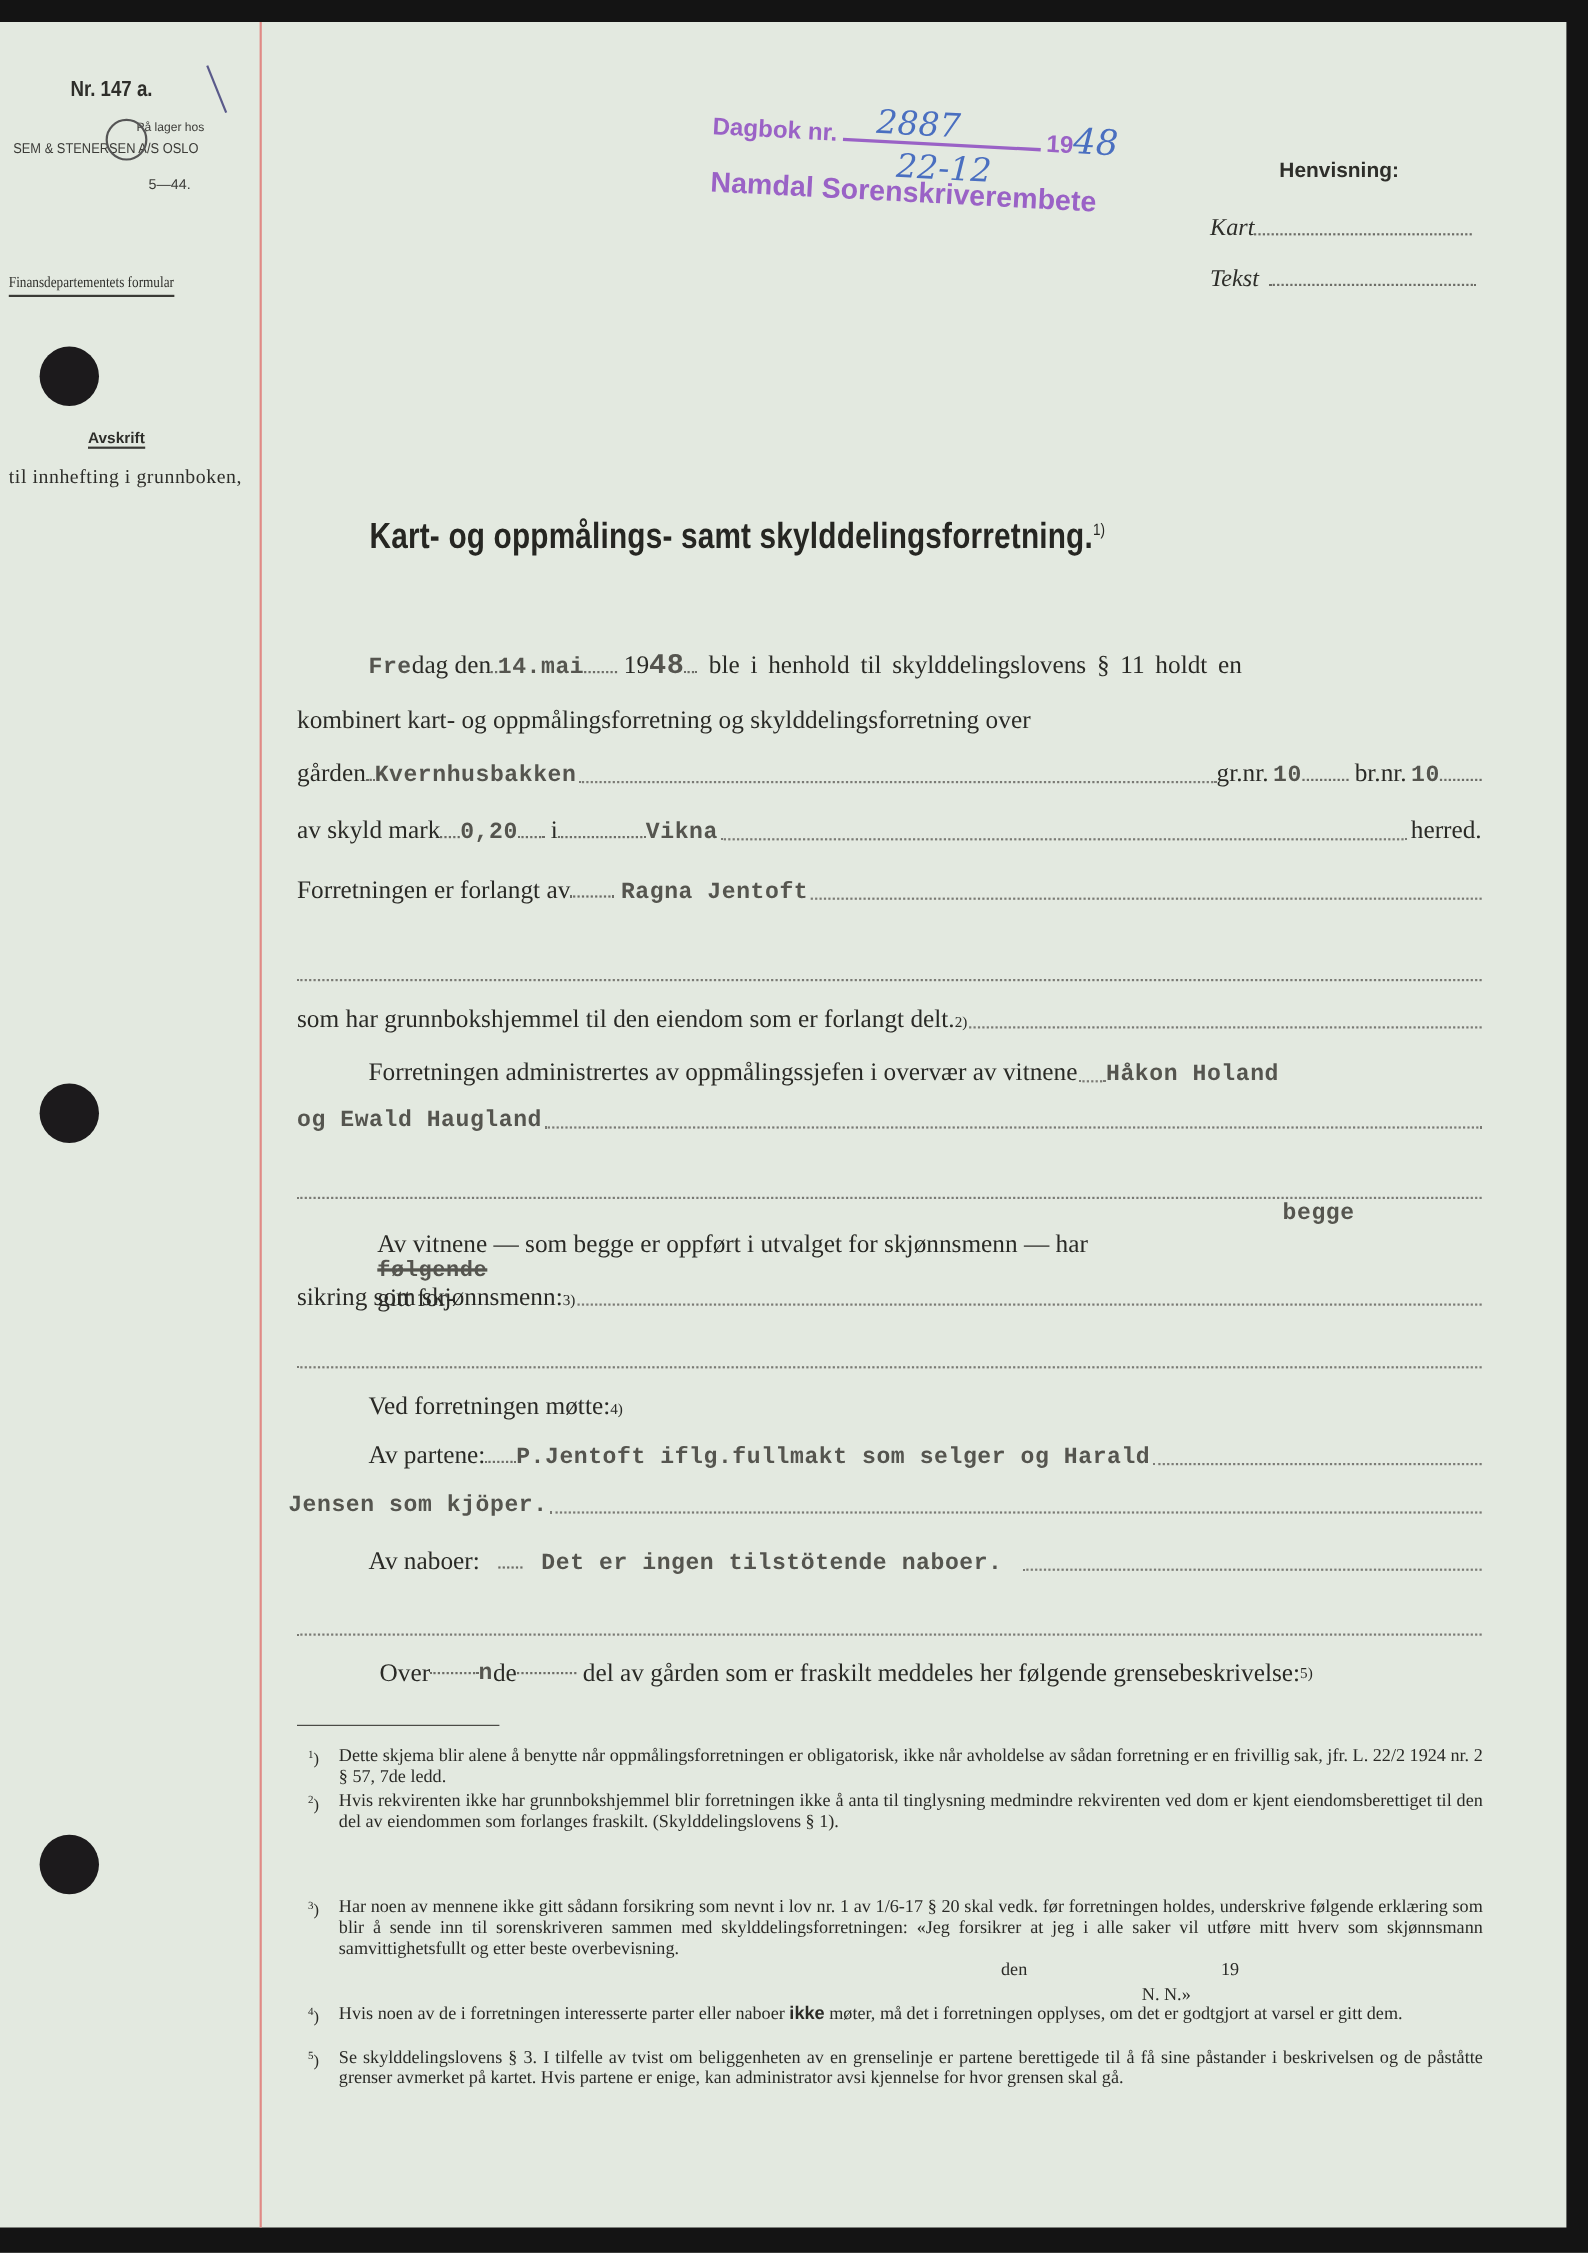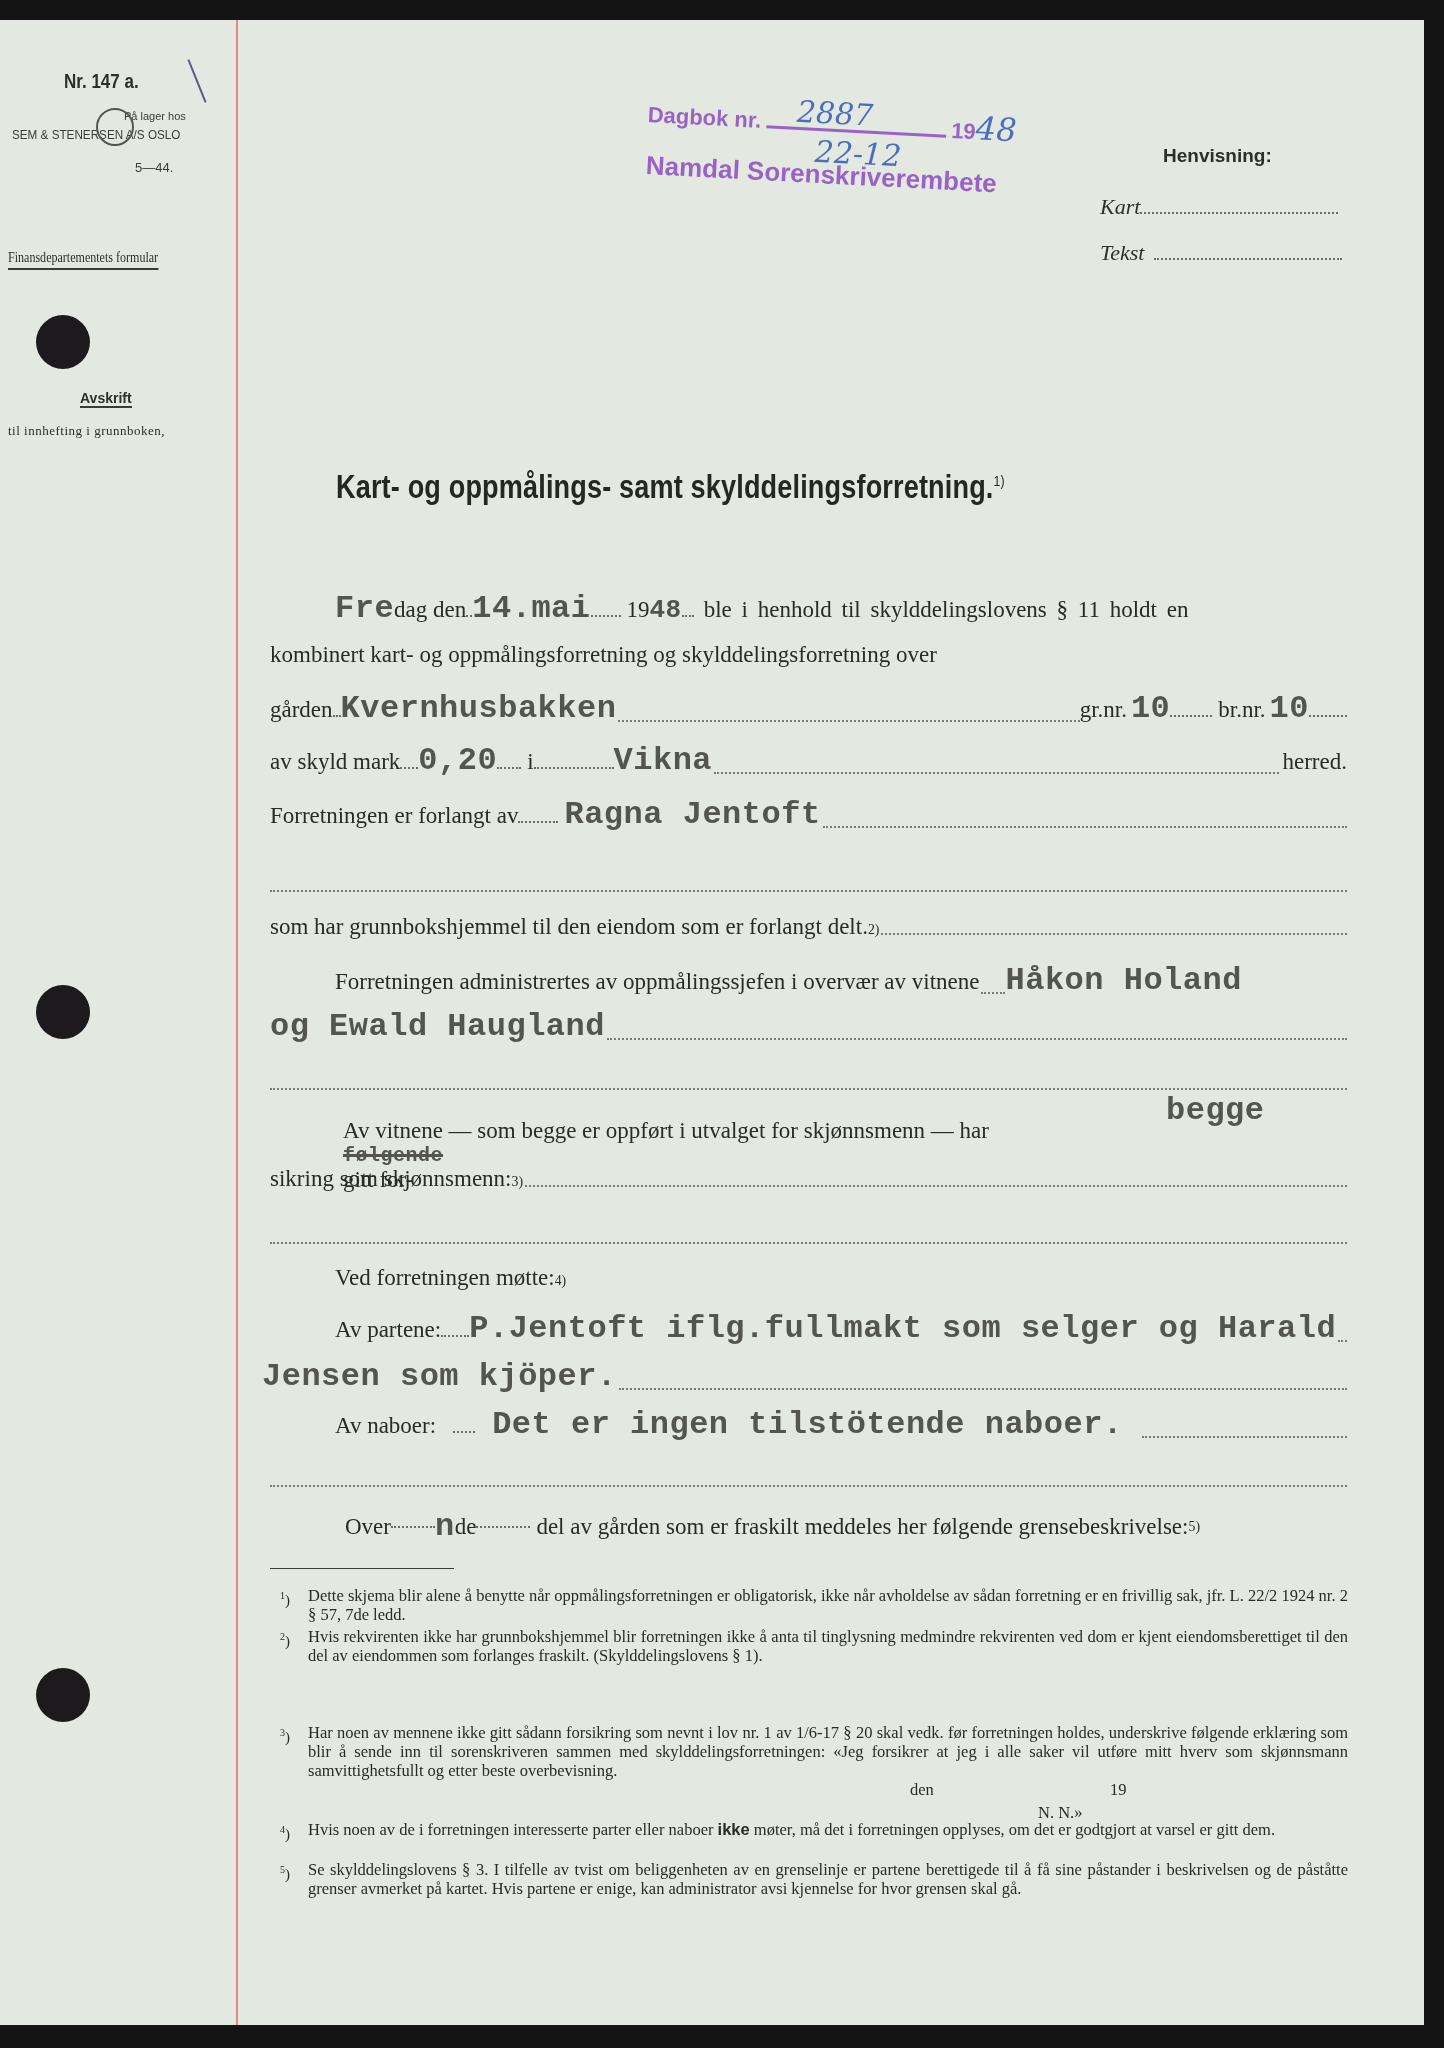--- a/index.html
+++ b/index.html
@@ -7,31 +7,31 @@
   .page { position:absolute; left:0; top:20px; width:1424px; height:2005px; background:#e3e9e0; }
   .margin-line { position:absolute; left:236px; top:0; width:2px; height:2005px; background:#e08a86; }
   .abs { position:absolute; white-space:nowrap; }
   .punch { position:absolute; width:54px; height:54px; border-radius:50%; background:#1c1a1c; }
   .left-small { font-family:"Liberation Sans", sans-serif; color:#3c3c38; }
   .nr { font-family:"Liberation Sans", sans-serif; font-weight:bold; font-size:20px; color:#2e2e2a; transform:scaleX(0.85); transform-origin:left; }
   .printer1 { font-size:11px; }
   .printer2 { font-size:13px; }
   .formular { font-family:"Liberation Serif", serif; font-size:14px; color:#2e2e2a; border-bottom:2px solid #3a3a36; padding-bottom:2px; transform:scaleX(0.86); transform-origin:left; }
   .avskrift { font-family:"Liberation Sans", sans-serif; font-weight:bold; font-size:14px; color:#2e2e2a; border-bottom:2px solid #3a3a36; }
-  .innhefting { font-family:"Liberation Serif", serif; font-size:13px; color:#2e2e2a; letter-spacing:0.5px; }
+  .innhefting { font-family:"Liberation Serif", serif; font-size:18px; color:#2e2e2a; letter-spacing:0.5px; }
   .stamp { color:#9a62c6; font-family:"Liberation Sans", sans-serif; font-weight:bold; }
   .handwritten { color:#4a6fc0; font-family:"DejaVu Serif", serif; font-style:italic; }
   .henv { font-family:"Liberation Sans", sans-serif; font-weight:bold; font-size:19px; color:#2e2e2a; }
   .ref-label { font-family:"Liberation Serif", serif; font-style:italic; font-size:22px; color:#2e2e2a; }
   .dots { display:inline-block; border-bottom:2px dotted #6c6c66; vertical-align:baseline; }
   .title { font-family:"Liberation Sans", sans-serif; font-weight:bold; font-size:33px; color:#262622; transform:scaleX(0.82); transform-origin:left; letter-spacing:0.2px; }
   .title sup { font-size:15px; font-weight:normal; }
   .line { position:absolute; font-family:"Liberation Serif", serif; font-size:23px; color:#2a2a26; white-space:nowrap; display:flex; align-items:baseline; }
   .line .fill { flex:1; border-bottom:2px dotted #7a7a74; margin-left:2px; height:1px; align-self:flex-end; margin-bottom:5px; }
-  .typed { font-family:"Liberation Mono", monospace; font-weight:bold; color:#55554f; font-size:32px; letter-spacing:0.5px; }
+  .typed { font-family:"Liberation Mono", monospace; font-weight:bold; color:#55554f; font-size:21px; letter-spacing:0.5px; }
   .blank { position:absolute; border-bottom:2px dotted #7a7a74; height:0; }
   .fn-rule { position:absolute; left:270px; top:1548px; width:184px; height:0; border-top:1.5px solid #3a3a36; }
   .fn { position:absolute; left:308px; width:1040px; font-family:"Liberation Serif", serif; font-size:16.5px; line-height:19px; color:#2a2a26; text-align:justify; }
   .fn .num { position:absolute; left:-28px; top:0; font-size:15px; }
   .fn .num sup { font-size:10px; }
   sup { font-size:60%; }
 </style>
 </head>
 <body>
 

